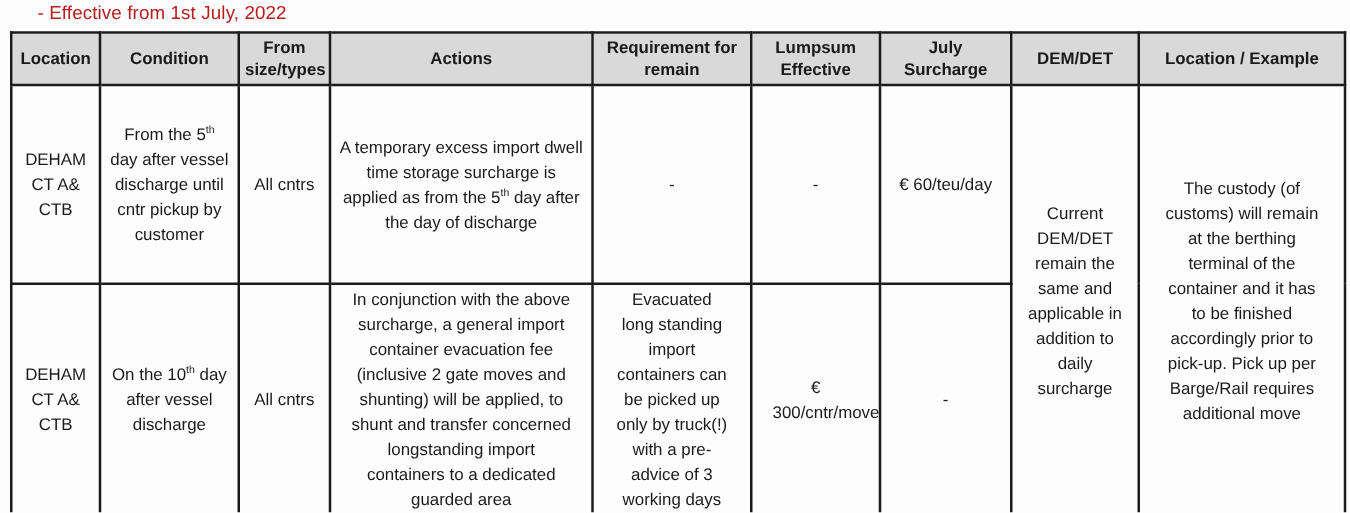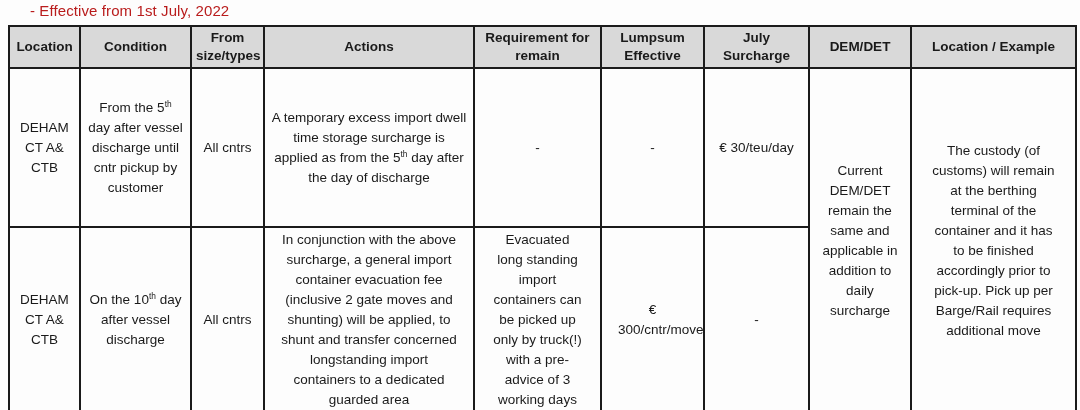--- a/index.html
+++ b/index.html
@@ -103,21 +103,21 @@
         <td>DEHAM CT A&amp; CTB</td>
         <td>
           <span>From the 5</span><sup class="ordinal">th</sup><span> day after vessel discharge until cntr pickup by customer</span>
         </td>
         <td>All cntrs</td>
         <td>
           <span>A temporary excess import dwell time storage surcharge is applied as from the 5</span><sup class="ordinal">th</sup><span> day after the day of discharge</span>
         </td>
         <td>-</td>
         <td>-</td>
-        <td>€ 30/teu/day</td>
+        <td>€ 60/teu/day</td>
         <td rowspan="2" class="merged-cell">Current DEM/DET remain the same and applicable in addition to daily surcharge</td>
         <td rowspan="2" class="merged-cell tight">The custody (of customs) will remain at the berthing terminal of the container and it has to be finished accordingly prior to pick-up. Pick up per Barge/Rail requires additional move</td>
       </tr>
       <tr class="body-row-2">
         <td>DEHAM CT A&amp; CTB</td>
         <td>
           <span>On the 10</span><sup class="ordinal">th</sup><span> day after vessel discharge</span>
         </td>
         <td>All cntrs</td>
         <td class="tight">

